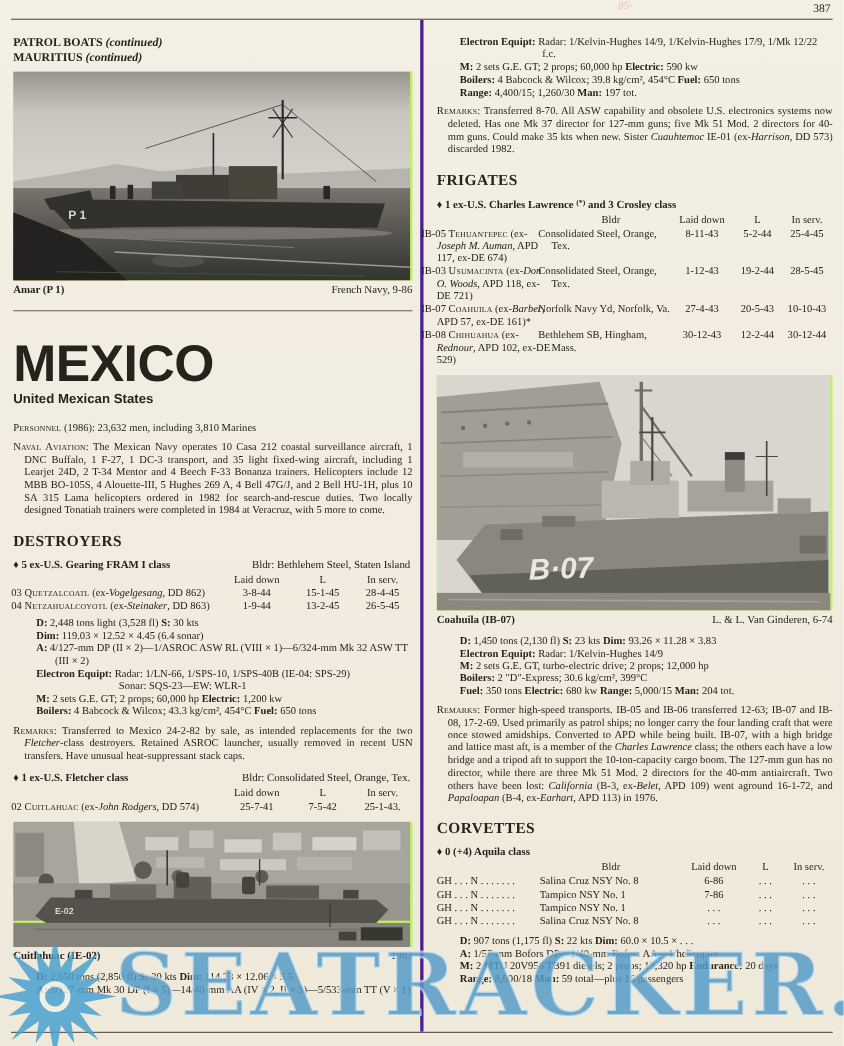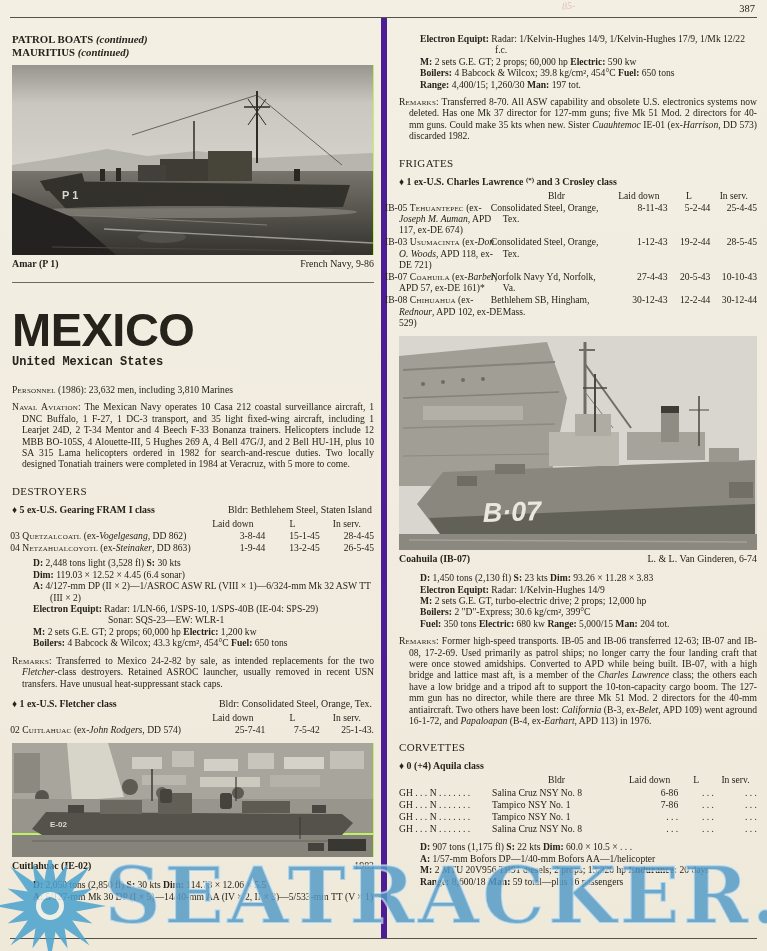--- a/index.html
+++ b/index.html
@@ -10,48 +10,48 @@
     color:#26231c;
     -webkit-font-smoothing:antialiased;
   }
   .page{position:absolute;inset:0;padding:0 10px;box-sizing:border-box;}
   .pageno-row{position:relative;height:17px;}
   .pageno{position:absolute;right:2px;top:3px;font-size:10.5px;}
   .pencil{position:absolute;left:552px;top:0;font-size:10px;color:rgba(190,70,60,.28);transform:rotate(-4deg);font-style:italic;}
   .toprule{border-top:1.6px solid #55524b;}
   .cols{display:flex;height:920px;overflow:hidden;}
   .col-left{width:372px;padding:0 7px 0 2px;box-sizing:border-box;}
-  .col-right{flex:1;border-left:6px solid #4c1d95;padding-left:12px;box-sizing:border-box;}
+  .col-right{flex:1;border-left:3px solid #4c1d95;padding-left:12px;box-sizing:border-box;}
   .botrule{position:absolute;left:10px;right:10px;top:938px;border-top:1.5px solid #55524b;}
 
   .cont{font-size:10.8px;line-height:12.5px;margin-top:15px;}
-  .sec{font-size:11px;font-weight:normal;letter-spacing:.4px;margin:15px 0 4px;}
+  .sec{font-size:14px;font-weight:bold;letter-spacing:.4px;margin:15px 0 4px;}
   .classline{display:flex;font-size:9.9px;margin:7px 0 3px;align-items:baseline;}
   .classline .bldr{margin-left:auto;padding-right:2px;}
   .txt,.spec,.remarks,.para{font-size:9.6px;line-height:11.4px;}
   .para{text-align:justify;padding-left:10px;text-indent:-10px;margin:3px 0 0;}
   .para.gap{margin-top:6px;}
   .remarks{text-align:justify;padding-left:10px;text-indent:-10px;margin:6px 0 0;}
   .specs{margin:3px 0 0;}
   .spec{padding-left:38px;text-indent:-17px;}
   .spec.sub{padding-left:96px;text-indent:0;}
   .spec.deep{padding-left:96px;text-indent:-75px;}
 
   table.ships{width:100%;border-collapse:collapse;font-size:9.6px;line-height:11.2px;margin:3px 0 2px;}
   table.ships th{font-weight:normal;text-align:center;padding:0 0 1px;white-space:nowrap;}
   table.ships td{vertical-align:top;padding:0 0 1px;}
-  td.num,th.num{text-align:right;white-space:nowrap;}
+  td.num,th.num{text-align:center;white-space:nowrap;}
   td.name{padding-left:14px;text-indent:-14px;}
   td.bldrcell{padding-left:12px;text-indent:-12px;}
 
   .caprow{display:flex;justify-content:space-between;font-size:9.9px;margin-top:3px;}
   .caprow .capl{font-weight:bold;}
   .hr{border-top:1px solid #6e6a61;margin-top:13px;}
   .country{font-family:"Liberation Sans","DejaVu Sans",sans-serif;font-weight:bold;font-size:47px;line-height:44px;letter-spacing:-.5px;margin-top:25px;}
-  .country-sub{font-family:Liberation Mono, monospace;font-weight:bold;font-size:12px;margin:3px 0 0;}
+  .country-sub{font-family:Liberation Sans, sans-serif;font-weight:bold;font-size:12px;margin:3px 0 0;}
 
   .photo{margin-top:7px;background:#bef264;}
   .photo svg{display:block;}
 
   .s-b{font-weight:bold;}
   .s-i{font-style:italic;}
   .s-sc{font-variant:small-caps;letter-spacing:.2px;}
   .s-sup{font-size:7px;vertical-align:3px;}
 
   .watermark{position:absolute;left:0;top:860px;width:767px;height:91px;pointer-events:none;z-index:5;overflow:hidden;}

